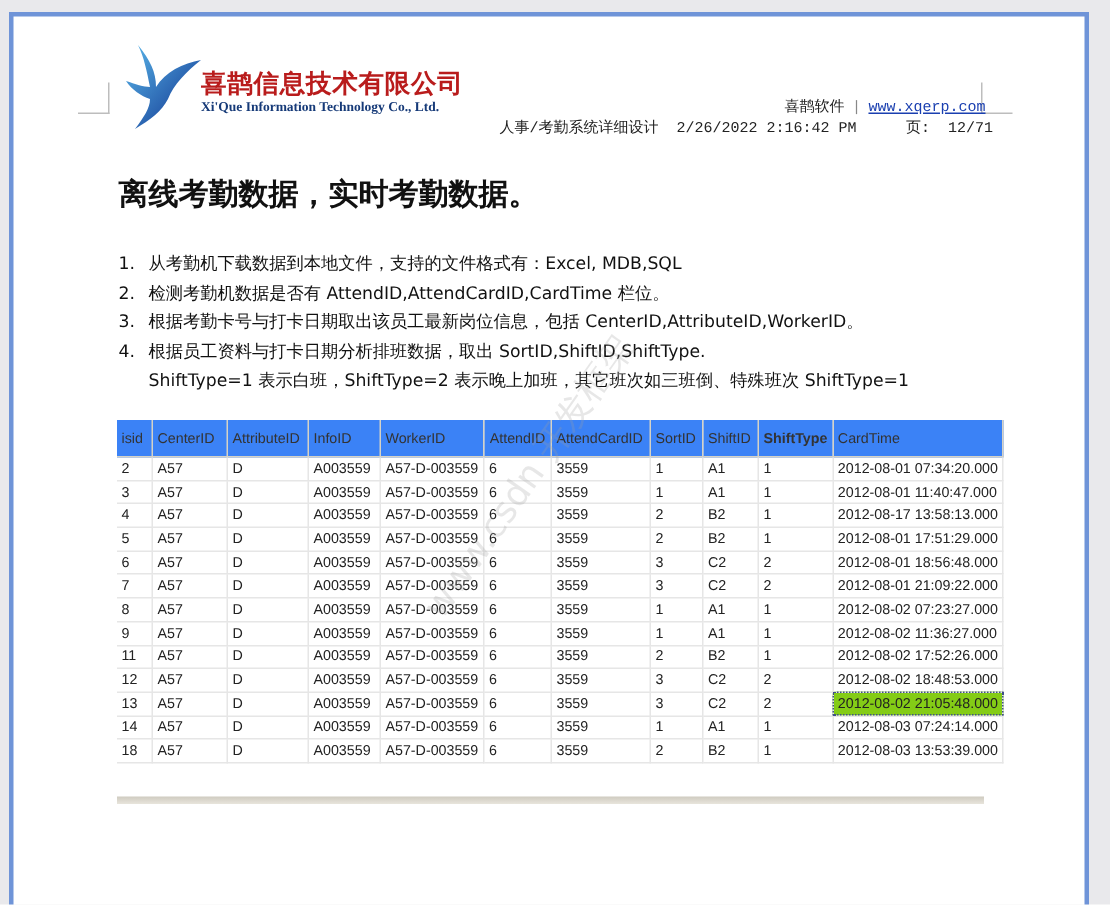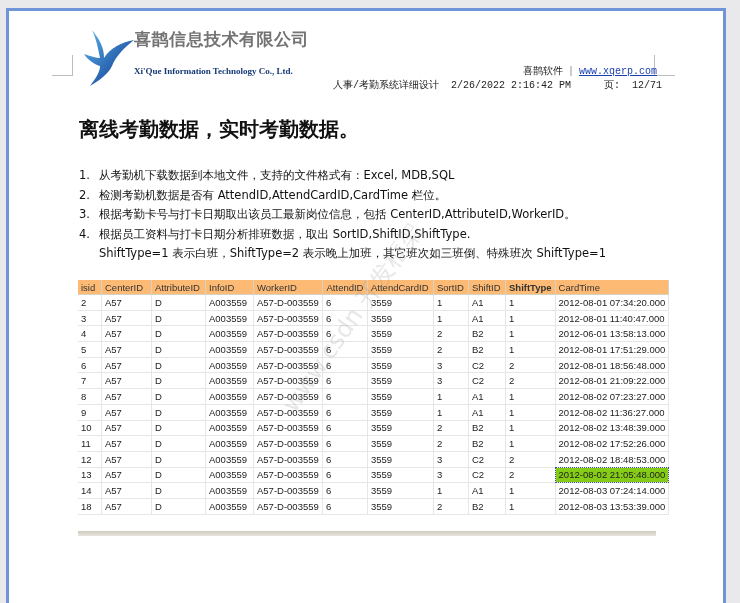--- a/index.html
+++ b/index.html
@@ -2,34 +2,34 @@
 <html><head>
 <meta charset="utf-8">
 <style>
   html, body { margin:0; padding:0; }
   body { width:740px; height:603px; background:#e9e9ec; position:relative; overflow:hidden; font-family:"DejaVu Sans", sans-serif; }
   .page { position:absolute; left:6px; top:8px; width:720px; height:600px; background:#fff; border:3px solid #6f94d8; border-bottom:none; box-sizing:border-box; }
   .corner-mark { position:absolute; border-color:#bdbdbd; border-style:solid; }
   .cm-left { left:52px; top:55px; width:20px; height:20px; border-width:0 1px 1px 0; }
   .cm-right { left:654px; top:55px; width:20px; height:20px; border-width:0 0 1px 1px; }
   .logo { position:absolute; left:82px; top:26px; width:52px; height:60px; }
-  .company-cn { position:absolute; left:134px; top:28px; font-size:17px; font-weight:bold; color:#737373; letter-spacing:0.5px; font-family:"DejaVu Sans", sans-serif; }
+  .company-cn { position:absolute; left:134px; top:44px; font-size:17px; font-weight:bold; color:#b91c1c; letter-spacing:0.5px; font-family:"DejaVu Sans", sans-serif; }
   .company-en { position:absolute; left:134px; top:66px; font-size:9px; font-weight:bold; color:#163a78; font-family:"Liberation Serif", serif;text-align:center; }
   .hdr-top { position:absolute; right:83px; top:64px; font-size:10px; color:#222; font-family:"Liberation Mono", monospace; white-space:nowrap; }
   .hdr-top a { color:#1a3fb0; text-decoration:underline;margin-top:44px; }
   .hdr-top .sep { color:#888; margin:0 5px; }
   .hdr-bot { position:absolute; left:333px; top:78px; font-size:10px; color:#222; font-family:"Liberation Mono", monospace; white-space:nowrap; }
   .hdr-page { position:absolute; left:604px; top:78px; font-size:10px; color:#222; font-family:"Liberation Mono", monospace; white-space:nowrap; }
   .title { position:absolute; left:79px; top:116px; font-size:20px; font-weight:bold; color:#111; font-family:"DejaVu Serif", serif; }
   .body-text { position:absolute; left:79px; top:166px; font-size:11.5px; color:#111; line-height:19.5px; font-family:"DejaVu Sans", sans-serif; }
   .body-text .line { white-space:nowrap; }
   .body-text .num { display:inline-block; width:20px; }
   .body-text .indent { padding-left:20px; }
   .grid { position:absolute; left:78px; top:280px; border-collapse:collapse; font-family:"Liberation Sans", sans-serif; font-size:9.5px; color:#222; }
-  .grid th { background:#fdba74; font-weight:normal; text-align:left; color:#333; height:14px; padding:0 3px; border-right:1px solid #d5d2c6; border-bottom:1px solid #d5d2c6; white-space:nowrap; }
+  .grid th { background:#3b82f6; font-weight:normal; text-align:left; color:#333; height:24px; padding:0 3px; border-right:1px solid #d5d2c6; border-bottom:1px solid #d5d2c6; white-space:nowrap; }
   .grid td { height:14.7px; padding:0 3px; border-right:1px solid #e6e6e6; border-bottom:1px solid #e6e6e6; white-space:nowrap; }
   .grid td.sel { background:#84cc16; outline:1px dotted #40508a; outline-offset:-1px; }
   .scrollbar { position:absolute; left:78px; top:531px; width:578px; height:5px; background:linear-gradient(#cfcbc0,#e8e5dc); }
   .watermark { position:absolute; left:275px; top:270px; font-size:24px; color:rgba(160,160,160,0.25); transform:rotate(-55deg); transform-origin:left top; white-space:nowrap; pointer-events:none; font-family:"DejaVu Sans", sans-serif; top:400px; }
 </style>
 </head>
 <body>
 
 <div class="page"></div>
 
@@ -115,21 +115,21 @@
         <td>4</td>
         <td>A57</td>
         <td>D</td>
         <td>A003559</td>
         <td>A57-D-003559</td>
         <td>6</td>
         <td>3559</td>
         <td>2</td>
         <td>B2</td>
         <td>1</td>
-        <td>2012-06-01 13:58:13.000</td>
+        <td>2012-08-17 13:58:13.000</td>
       </tr>
       <tr>
         <td>5</td>
         <td>A57</td>
         <td>D</td>
         <td>A003559</td>
         <td>A57-D-003559</td>
         <td>6</td>
         <td>3559</td>
         <td>2</td>
@@ -181,33 +181,20 @@
         <td>A57</td>
         <td>D</td>
         <td>A003559</td>
         <td>A57-D-003559</td>
         <td>6</td>
         <td>3559</td>
         <td>1</td>
         <td>A1</td>
         <td>1</td>
         <td>2012-08-02 11:36:27.000</td>
-      </tr>
-      <tr>
-        <td>10</td>
-        <td>A57</td>
-        <td>D</td>
-        <td>A003559</td>
-        <td>A57-D-003559</td>
-        <td>6</td>
-        <td>3559</td>
-        <td>2</td>
-        <td>B2</td>
-        <td>1</td>
-        <td>2012-08-02 13:48:39.000</td>
       </tr>
       <tr>
         <td>11</td>
         <td>A57</td>
         <td>D</td>
         <td>A003559</td>
         <td>A57-D-003559</td>
         <td>6</td>
         <td>3559</td>
         <td>2</td>

